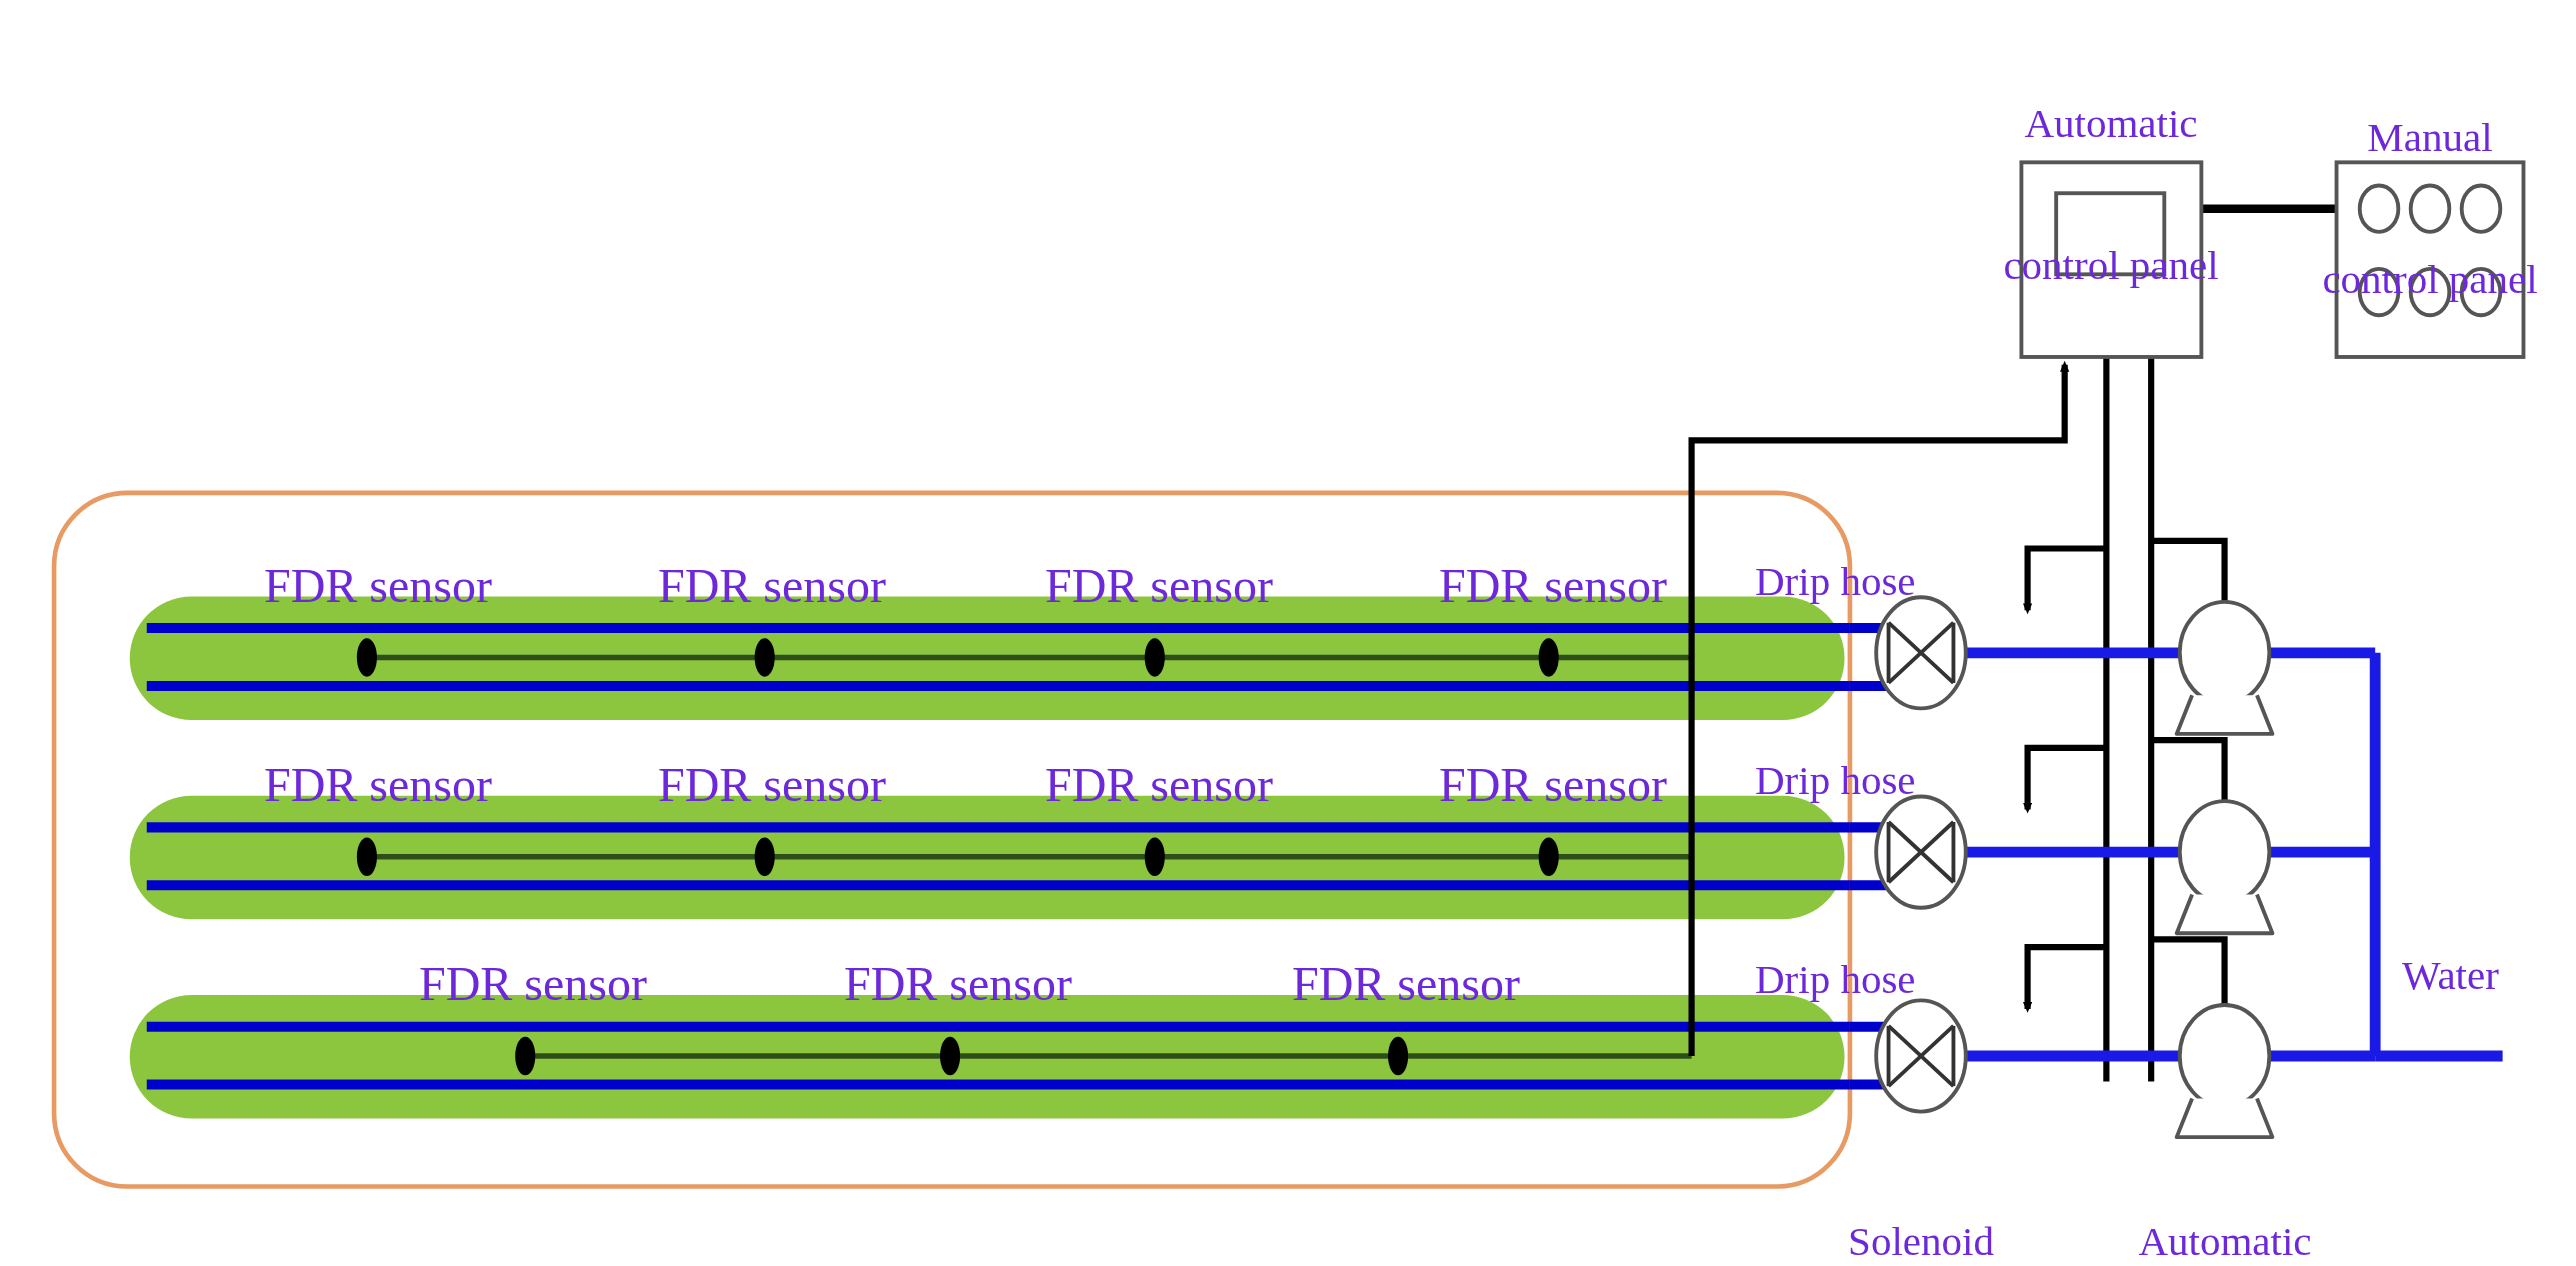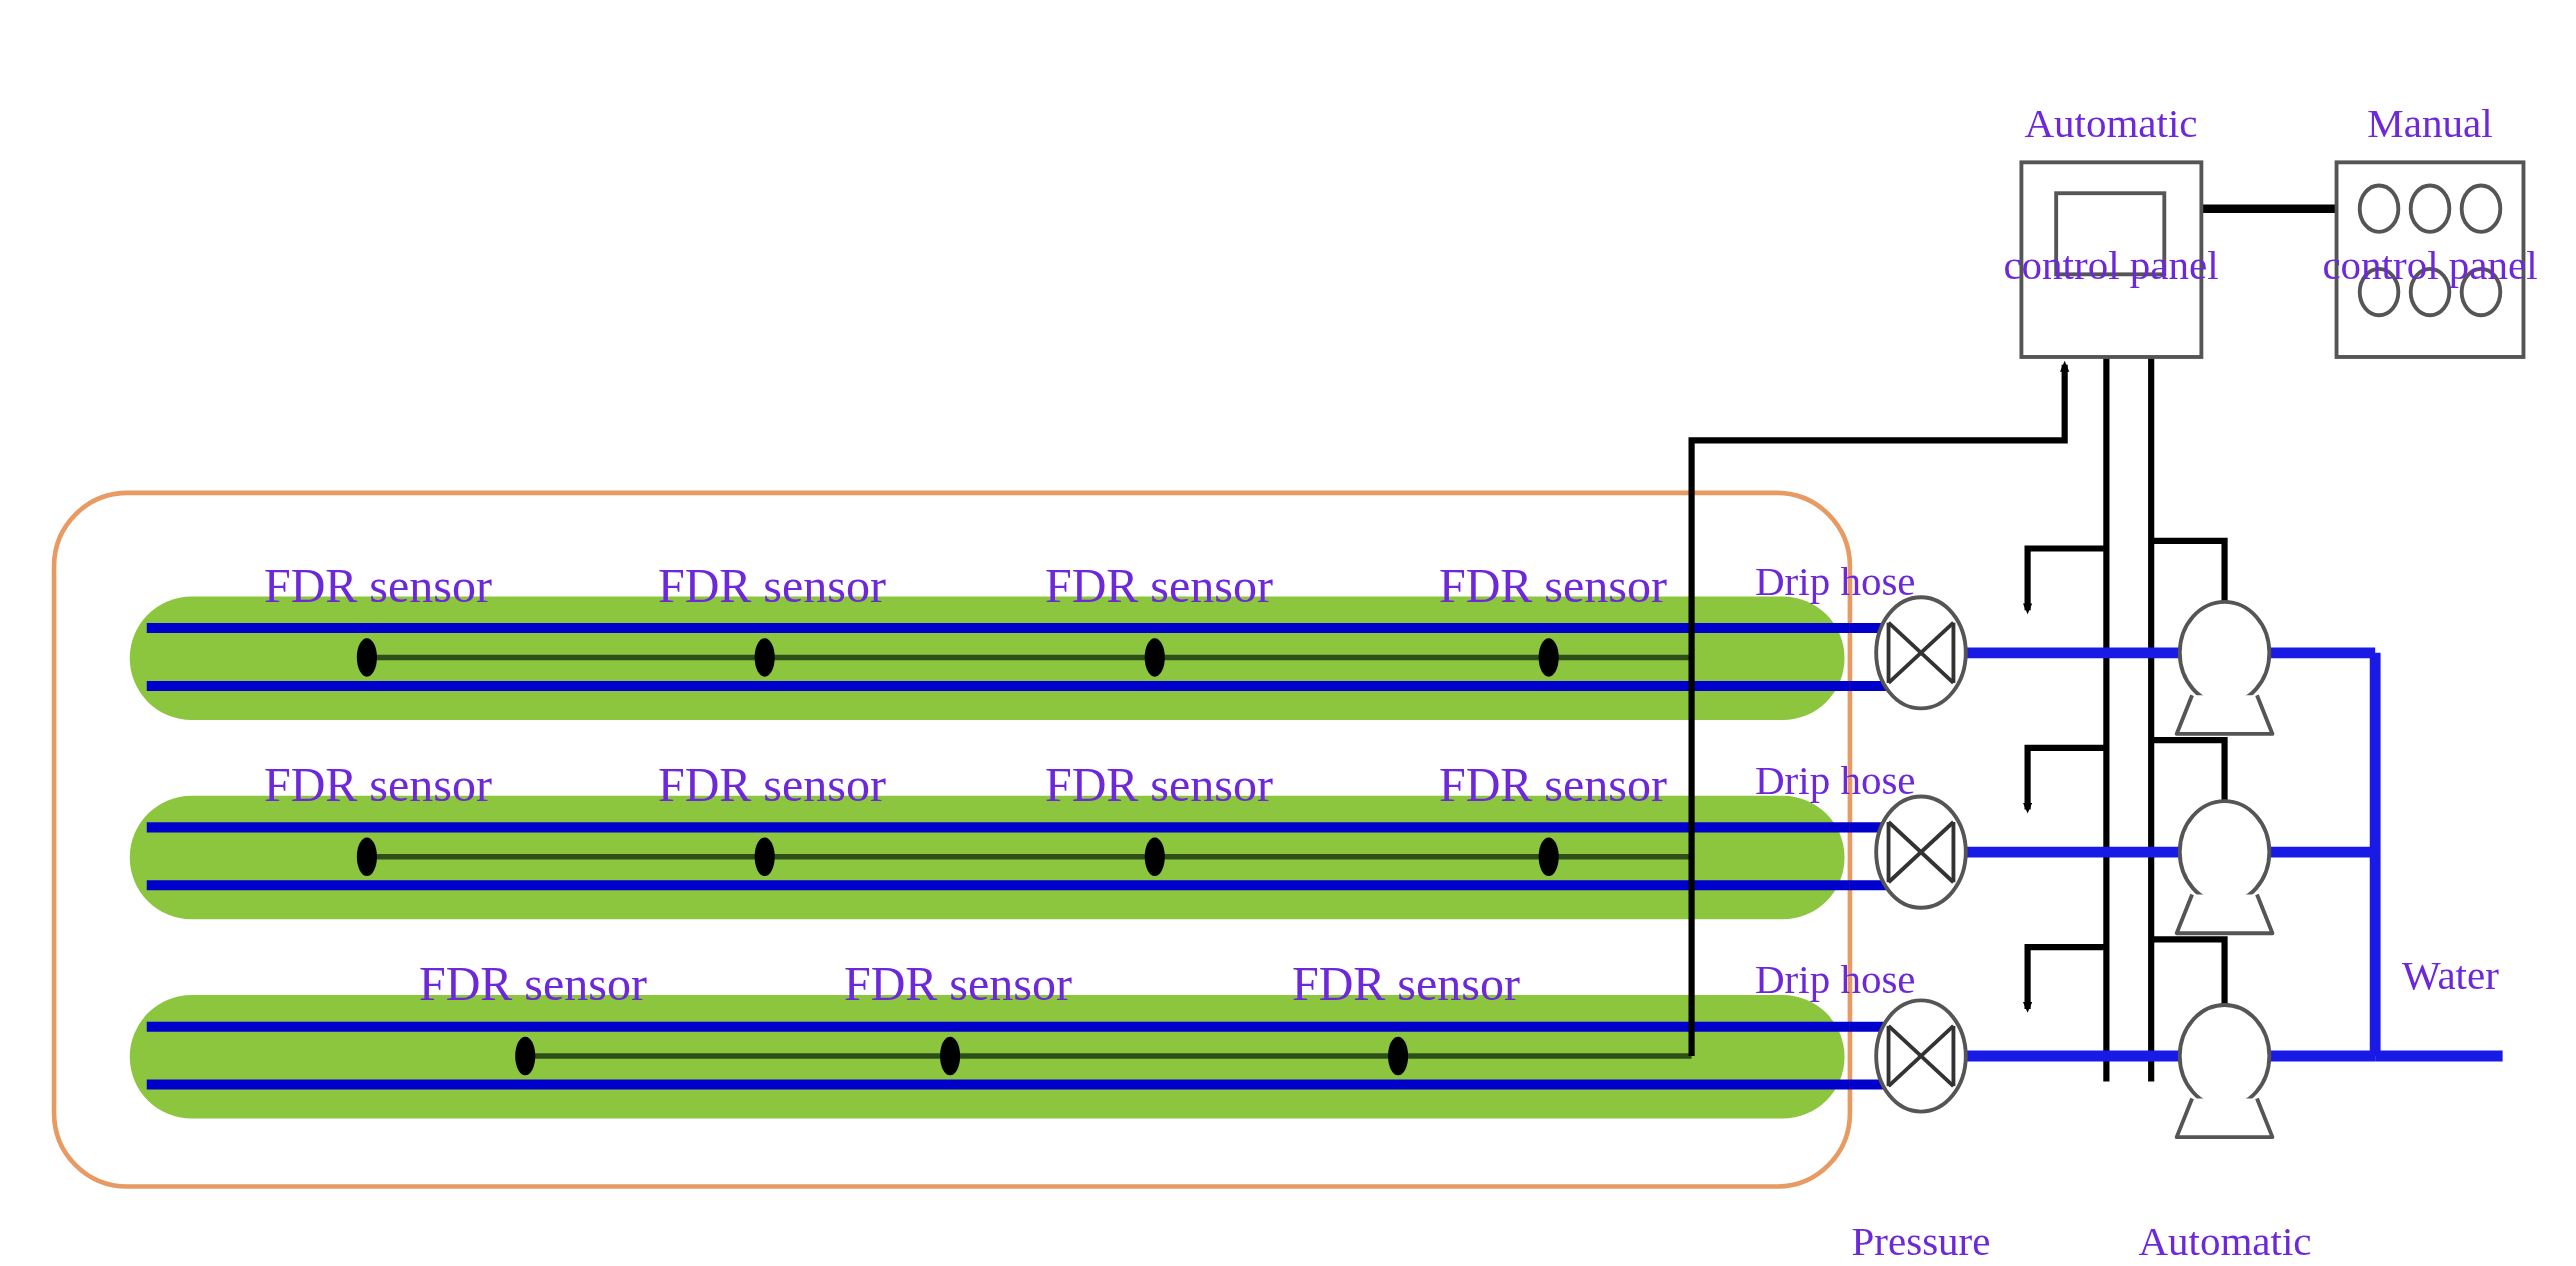--- a/index.html
+++ b/index.html
@@ -162,21 +162,21 @@
       <ellipse cx="3146" cy="378" rx="25" ry="30" fill="#ffffff" stroke="#555555" stroke-width="5"></ellipse>
       <ellipse cx="3212" cy="378" rx="25" ry="30" fill="#ffffff" stroke="#555555" stroke-width="5"></ellipse>
     </g>
   </svg>
 
   <div class="lbl lbl-big ctr" style="left:2111px; top:6.2px;">
     <div>Automatic</div>
     <div>control panel</div>
   </div>
 
-  <div class="lbl lbl-big ctr" style="left:2430px; top:6px;">
+  <div class="lbl lbl-big ctr" style="left:2430px; top:20px;">
     <div>Manual</div>
     <div>control panel</div>
   </div>
 
   <div class="lbl lbl-sensor ctr" style="left:378px; top:558px;">FDR sensor</div>
   <div class="lbl lbl-sensor ctr" style="left:772px; top:558px;">FDR sensor</div>
   <div class="lbl lbl-sensor ctr" style="left:1159px; top:558px;">FDR sensor</div>
   <div class="lbl lbl-sensor ctr" style="left:1553px; top:558px;">FDR sensor</div>
 
   <div class="lbl lbl-sensor ctr" style="left:378px; top:757px;">FDR sensor</div>
@@ -186,21 +186,21 @@
 
   <div class="lbl lbl-sensor ctr" style="left:533px; top:956px;">FDR sensor</div>
   <div class="lbl lbl-sensor ctr" style="left:958px; top:956px;">FDR sensor</div>
   <div class="lbl lbl-sensor ctr" style="left:1406px; top:956px;">FDR sensor</div>
 
   <div class="lbl lbl-big" style="left:1755px; top:558px;">Drip hose</div>
   <div class="lbl lbl-big" style="left:1755px; top:757px;">Drip hose</div>
   <div class="lbl lbl-big" style="left:1755px; top:956px;">Drip hose</div>
 
   <div class="lbl lbl-big ctr" style="left:1921px; top:1124px;">
-    <div>Pressure</div>
+    <div>Solenoid</div>
     
   </div>
 
   <div class="lbl lbl-big ctr" style="left:2225px; top:1124px;">
     <div>Automatic</div>
     
   </div>
 
   <div class="lbl lbl-big" style="left:2402px; top:952px;">Water</div>
 

